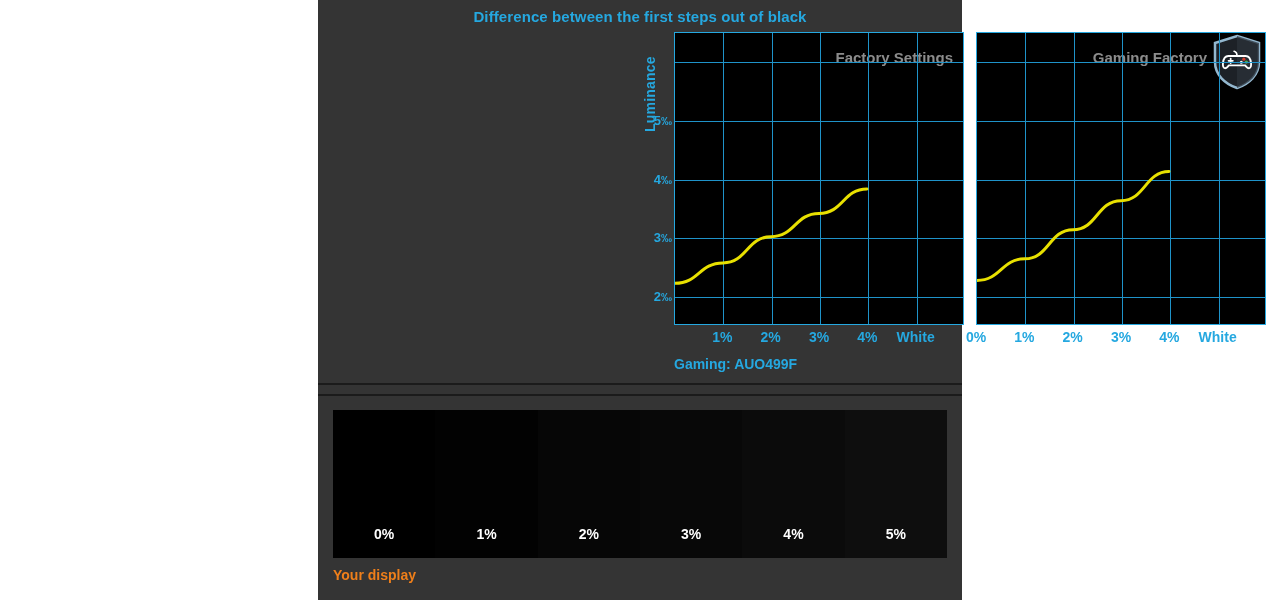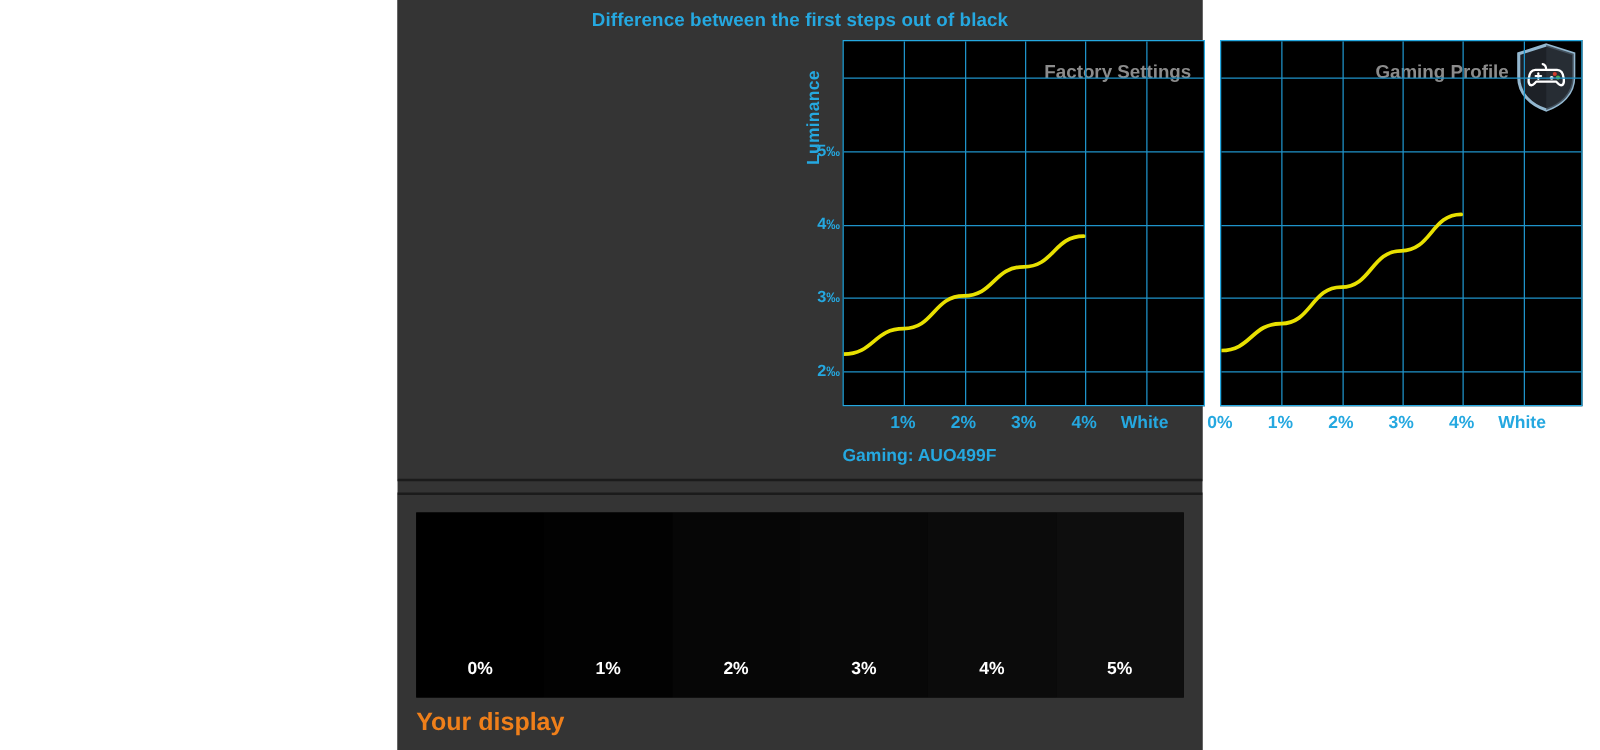--- a/index.html
+++ b/index.html
@@ -217,21 +217,21 @@
     color: #ffffff;
     font-size: 14px;
     font-weight: bold;
   }
 
   .your-display {
     position: absolute;
     left: 15px;
     top: 171px;
     color: #ef7f1a;
-    font-size: 20px;
+    font-size: 14px;
     font-weight: bold;
   }
 </style>
 </head>
 <body>
 
 <div id="root">
   <div class="panel">
 
     <div class="top-section">
@@ -265,21 +265,21 @@
         </div>
       <div class="x-ticks left" id="x-ticks-left">
           <div class="x-tick" style="left: 48.3333px;">1%</div>
           <div class="x-tick" style="left: 96.6667px;">2%</div>
           <div class="x-tick" style="left: 145px;">3%</div>
           <div class="x-tick" style="left: 193.333px;">4%</div>
           <div class="x-tick" style="left: 241.667px;">White</div>
         </div>
 
       <div class="plot right" id="plot-right">
-        <div class="plot-label">Gaming Profile</div>
+        <div class="plot-label">Gaming Factory</div>
         <div class="shield-badge">
           <svg viewBox="0 0 52 56" width="52" height="56" aria-hidden="true">
             <path d="M26 2 L48 9 L48 28 C48 41 38 50 26 54 C14 50 4 41 4 28 L4 9 Z" fill="#1d2127" stroke="#93b7cf" stroke-width="2.5"></path>
             <path d="M26 2 L48 9 L48 28 C48 41 38 50 26 54 Z" fill="#2b3139" opacity="0.75"></path>
             <g transform="translate(26,27) scale(0.72) translate(-26,-27)">
               <path d="M14 20 C9 20 7 25 6.5 30 C6 34 7 37 9.5 37 C12 37 13 34.5 15 33 L37 33 C39 34.5 40 37 42.5 37 C45 37 46 34 45.5 30 C45 25 43 20 38 20 Z" fill="none" stroke="#ffffff" stroke-width="2.6" stroke-linejoin="round"></path>
               <path d="M26 20 C26 16 24 14 22 13.5" fill="none" stroke="#ffffff" stroke-width="2.4" stroke-linecap="round"></path>
               <rect x="13" y="25.5" width="8.5" height="2.4" rx="1.1" fill="#ffffff"></rect>
               <rect x="16" y="22.6" width="2.4" height="8.5" rx="1.1" fill="#ffffff"></rect>
               <circle cx="35.5" cy="24.5" r="2.3" fill="#d33b2c"></circle>

